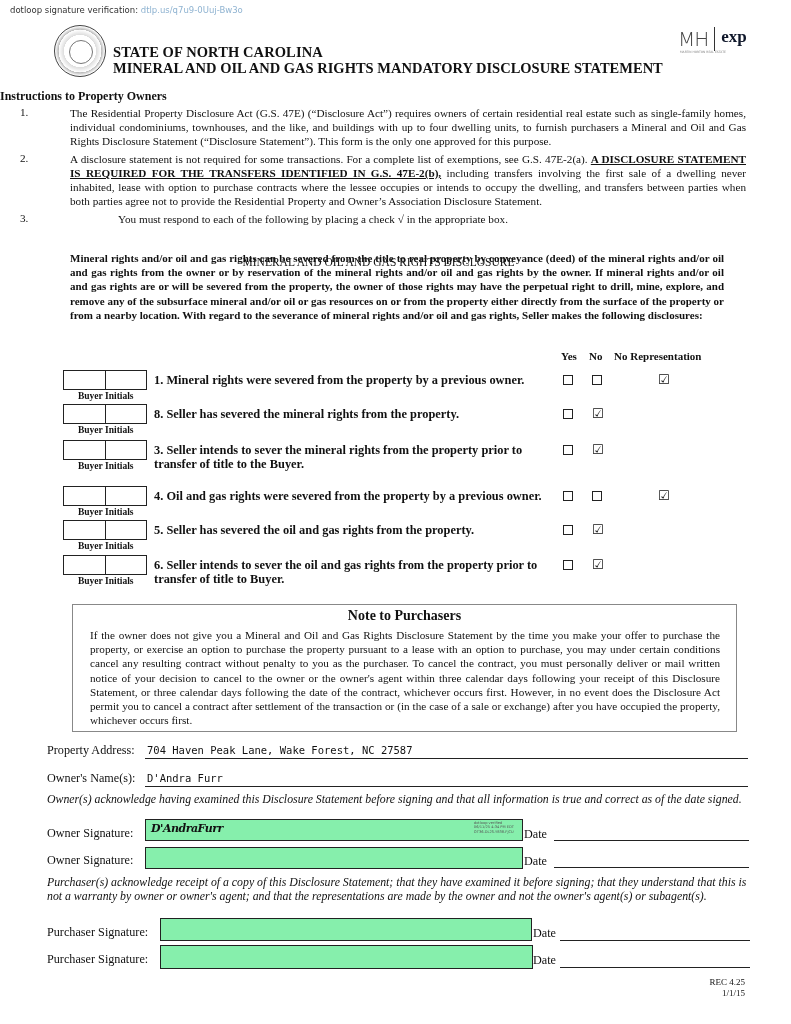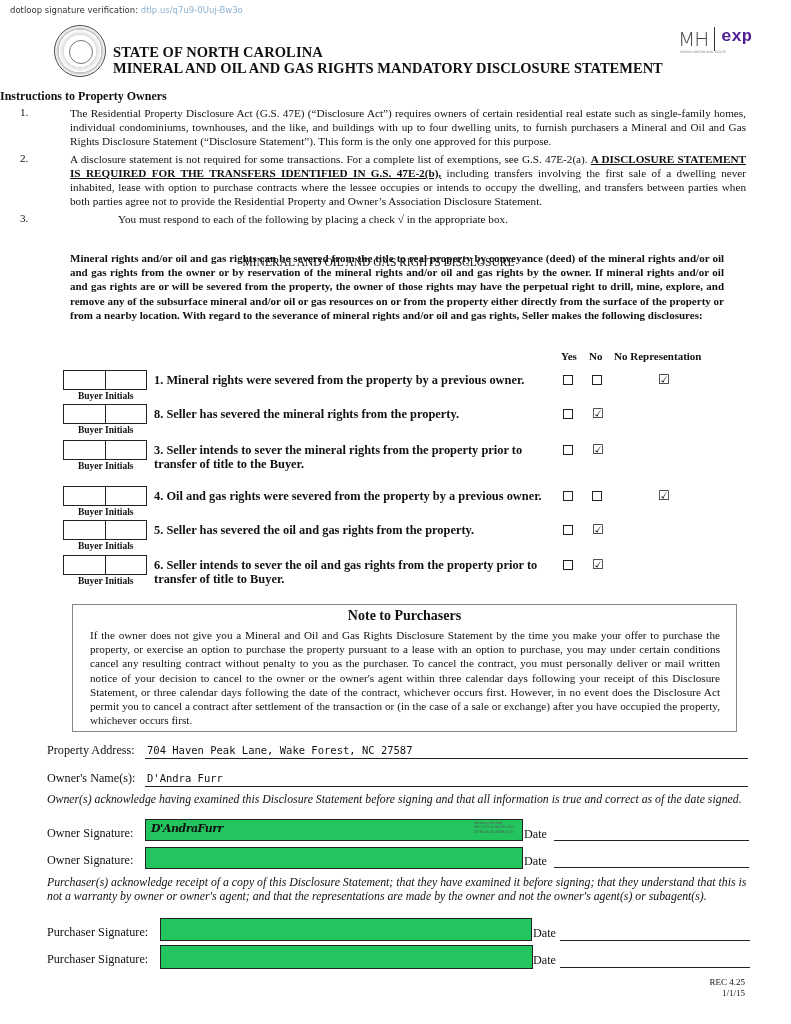--- a/index.html
+++ b/index.html
@@ -10,21 +10,21 @@
   .verif .code { color:#8fb3d1; }
   .seal { left:54px; top:25px; width:52px; height:52px; border-radius:50%; border:1.5px solid #444;
           box-sizing:border-box; background:radial-gradient(circle, #fff 45%, #ddd 46%, #fff 60%, #bbb 61%, #fff 70%); }
   .seal::after { content:""; position:absolute; left:14px; top:14px; width:22px; height:22px; border-radius:50%; border:1px solid #777; }
   .title1 { left:113px; top:44px; font-size:14.5px; font-weight:bold; letter-spacing:0.1px; }
   .title2 { left:113px; top:60px; font-size:14.5px; font-weight:bold; }
   .logo { left:678px; top:27px; height:26px; display:flex; align-items:flex-start; }
   .logo .mh { font-family:"DejaVu Sans", sans-serif; font-size:20px; font-weight:200; color:#444; letter-spacing:-1px; }
   .logo .mhsub { position:absolute; left:2px; top:23px; font-size:3px; color:#888; font-family:"DejaVu Sans",sans-serif; }
   .logo .sep { width:1px; height:24px; background:#333; margin:0 6px; }
-  .logo .exp { font-family:Liberation Mono, monospace; font-weight:bold; font-size:17px; color:#4c1d95; }
+  .logo .exp { font-family:Liberation Serif, serif; font-weight:bold; font-size:17px; color:#0f172a; }
   .h-instr { left:0; width:791px; top:89px; font-size:12px; font-weight:bold; }
   .para { font-size:11.2px; line-height:14px; text-align:justify; }
   .num { font-size:11.2px; }
   .u { text-decoration:underline; font-weight:bold; }
   .h-disc { left:0; width:701px; top:256px; text-align:center; font-size:11.5px;padding-left:28px; }
   .disc-body { left:70px; top:251px; width:654px; font-size:11px; line-height:14.2px; font-weight:bold; text-align:justify; }
   .col-h { top:350px; font-size:11px; font-weight:bold; }
   .q-row { left:63px; width:650px; height:34px; }
   .init { position:absolute; left:0; top:0; width:84px; height:20px; border:1.3px solid #222; box-sizing:border-box; display:flex; }
   .init .cell { flex:1; height:100%; box-sizing:border-box; }
@@ -32,21 +32,21 @@
   .init-lbl { position:absolute; left:15px; top:21px; font-size:9.5px; font-weight:bold; }
   .q-text { position:absolute; left:91px; top:4px; font-size:12.4px; font-weight:bold; line-height:13.5px; width:400px; }
   .cb { position:absolute; width:10px; height:10px; border:1.4px solid #222; box-sizing:border-box; background:#fff; font-size:10px; line-height:8px; text-align:center; font-family:"DejaVu Sans",sans-serif; font-weight:bold; }
   .note-box { left:72px; top:604px; width:665px; height:128px; border:1.8px solid #888; box-sizing:border-box; }
   .note-title { position:absolute; left:0; width:100%; top:3px; text-align:center; font-size:14px; font-weight:bold; }
   .note-body { position:absolute; left:17px; top:23px; width:630px; font-size:11.2px; line-height:14.2px; text-align:justify; }
   .field-lbl { font-size:12.2px; }
   .field-val { font-family:"DejaVu Sans Mono", monospace; font-size:10.5px; }
   .uline { border-bottom:1px solid #222; position:absolute; }
   .ital { font-style:italic; font-size:11.8px; line-height:14px; }
-  .sig-box { border:1.5px solid #222; box-sizing:border-box; position:absolute; background:#22c55e; }
+  .sig-box { border:1.5px solid #222; box-sizing:border-box; position:absolute; background:#86efac; }
   .sig-script { font-family:"DejaVu Serif", serif; font-style:italic; font-weight:bold; font-size:11px; position:absolute; left:5px; top:2px; letter-spacing:-0.5px; }
   .stamp { position:absolute; right:8px; top:1px; font-family:"DejaVu Sans",sans-serif; font-size:3.6px; line-height:4.4px; color:#555; }
   .footer { font-size:9px; text-align:right; line-height:11px; }
 </style>
 </head>
 <body>
 
 <div class="abs verif">
   <span>dotloop signature verification:</span>
   <span class="code">dtlp.us/q7u9-0Uuj-Bw3o</span>

